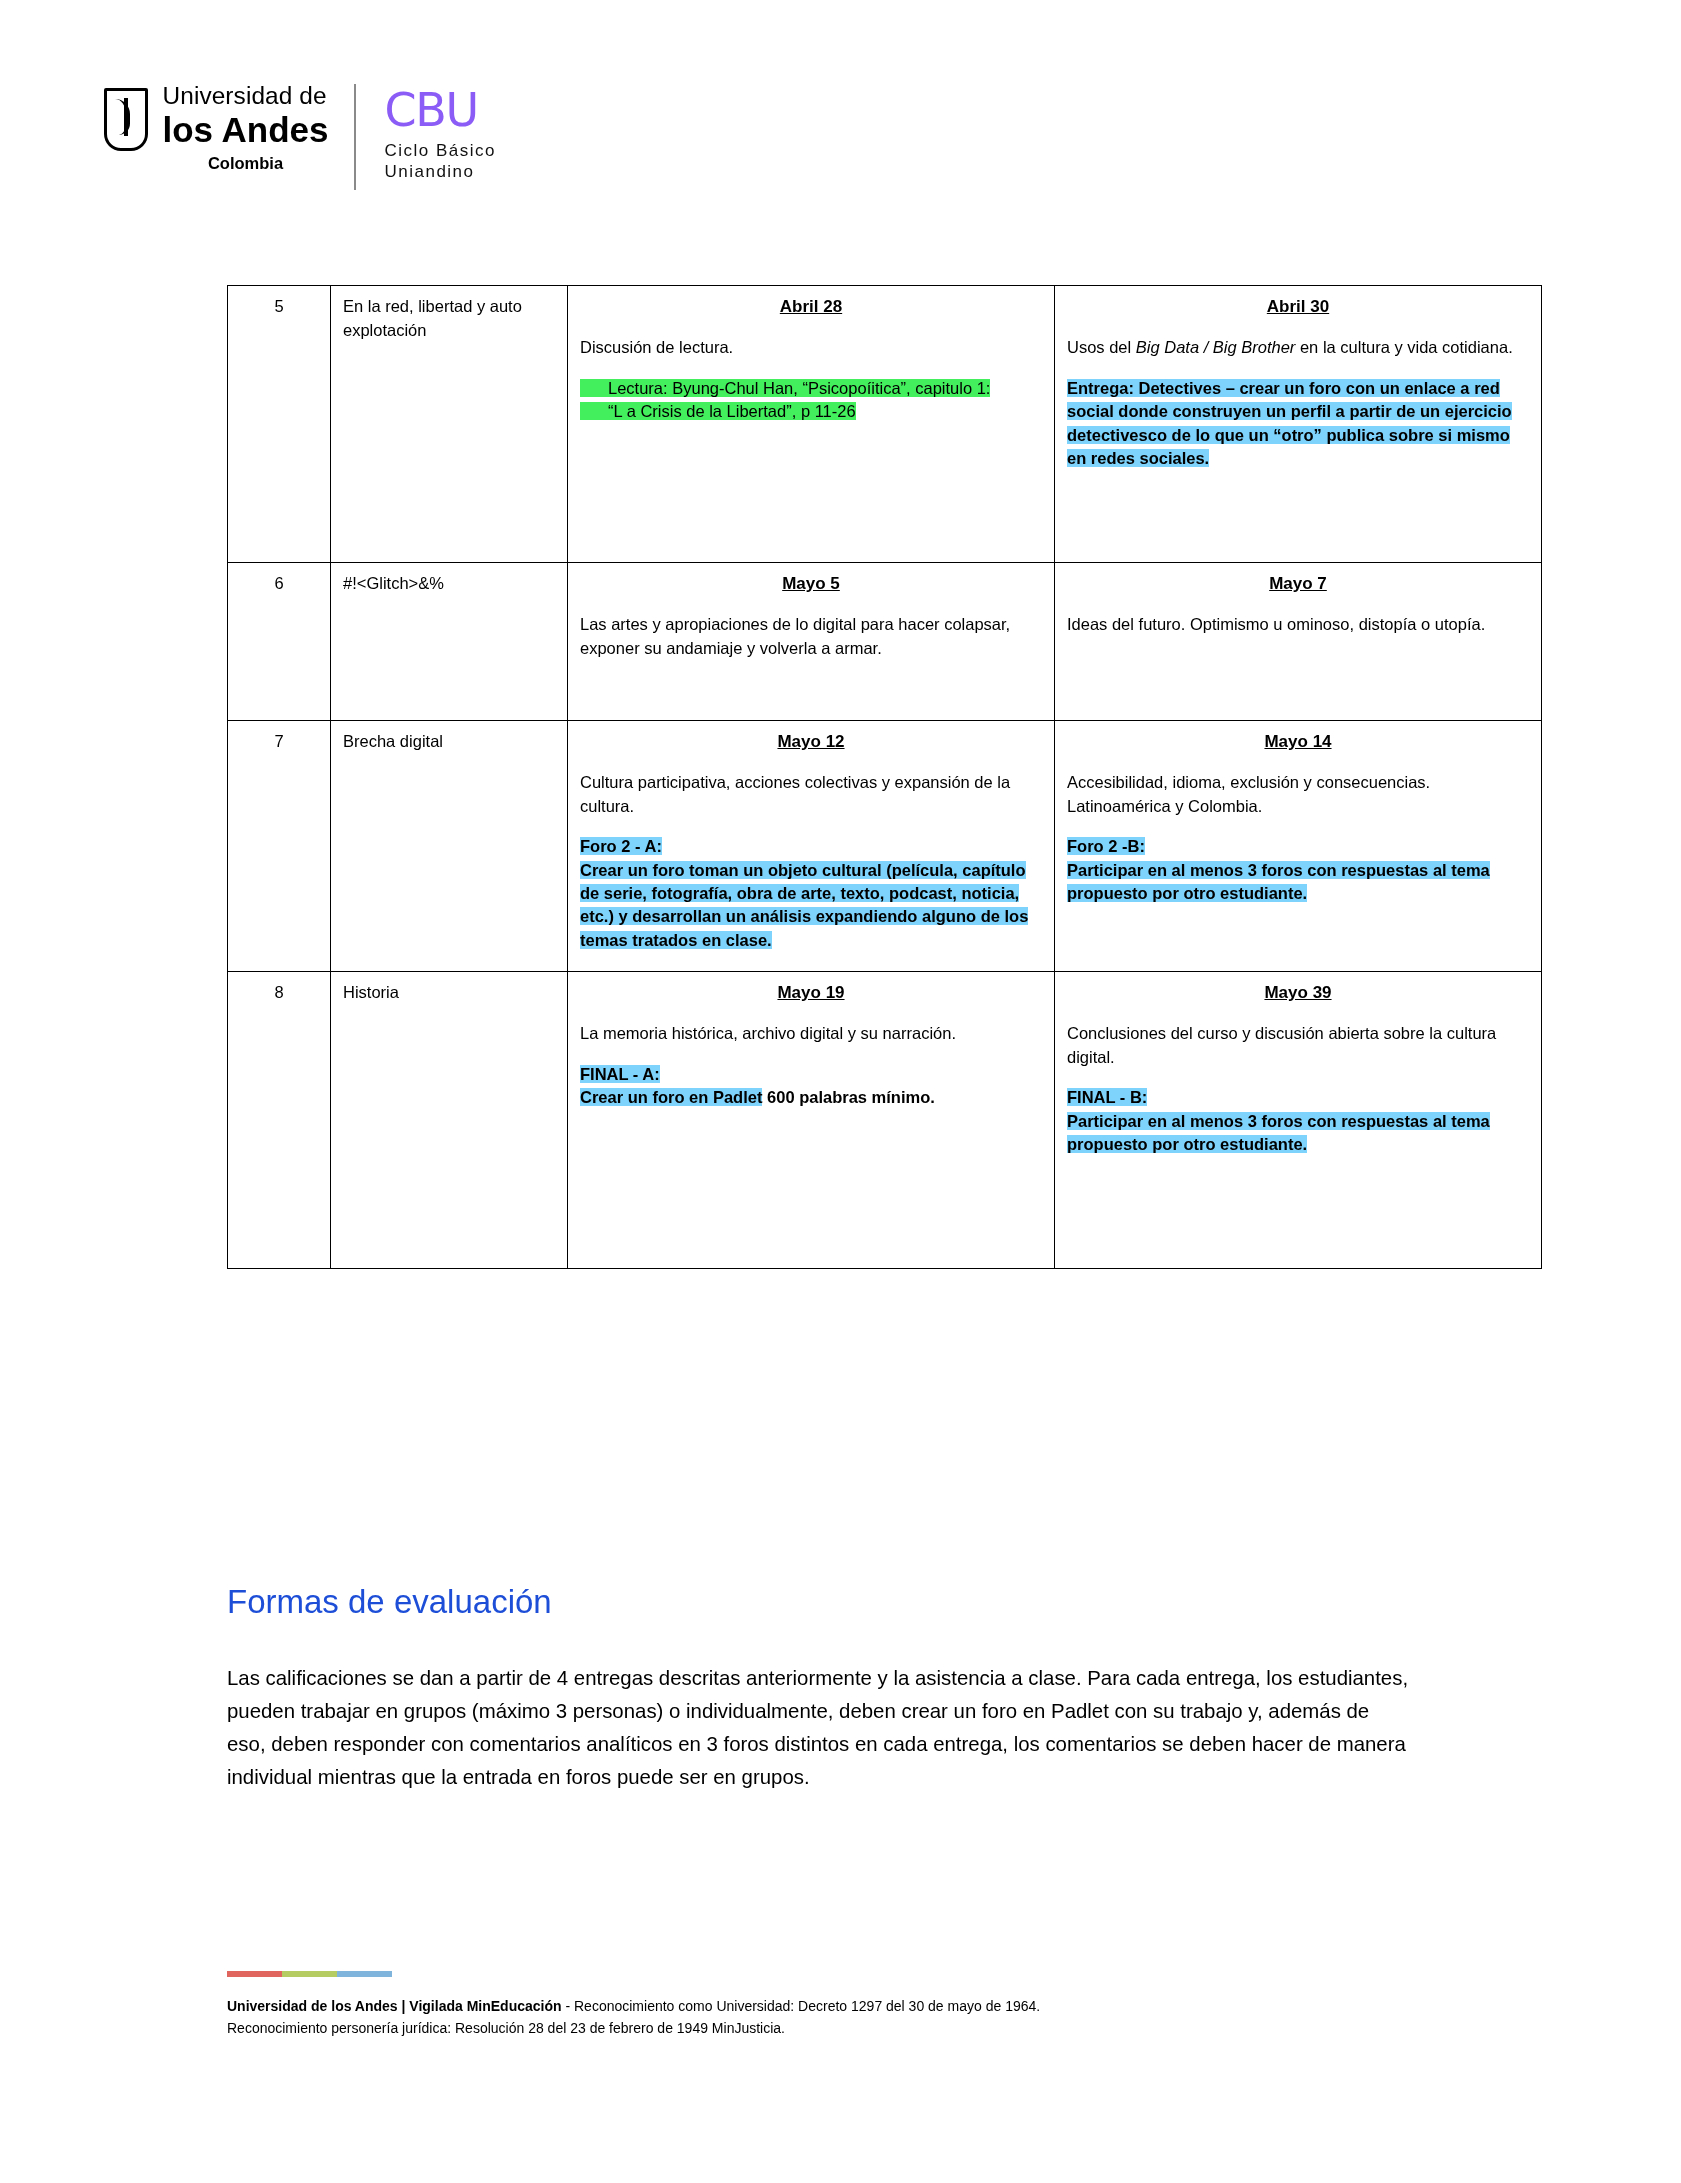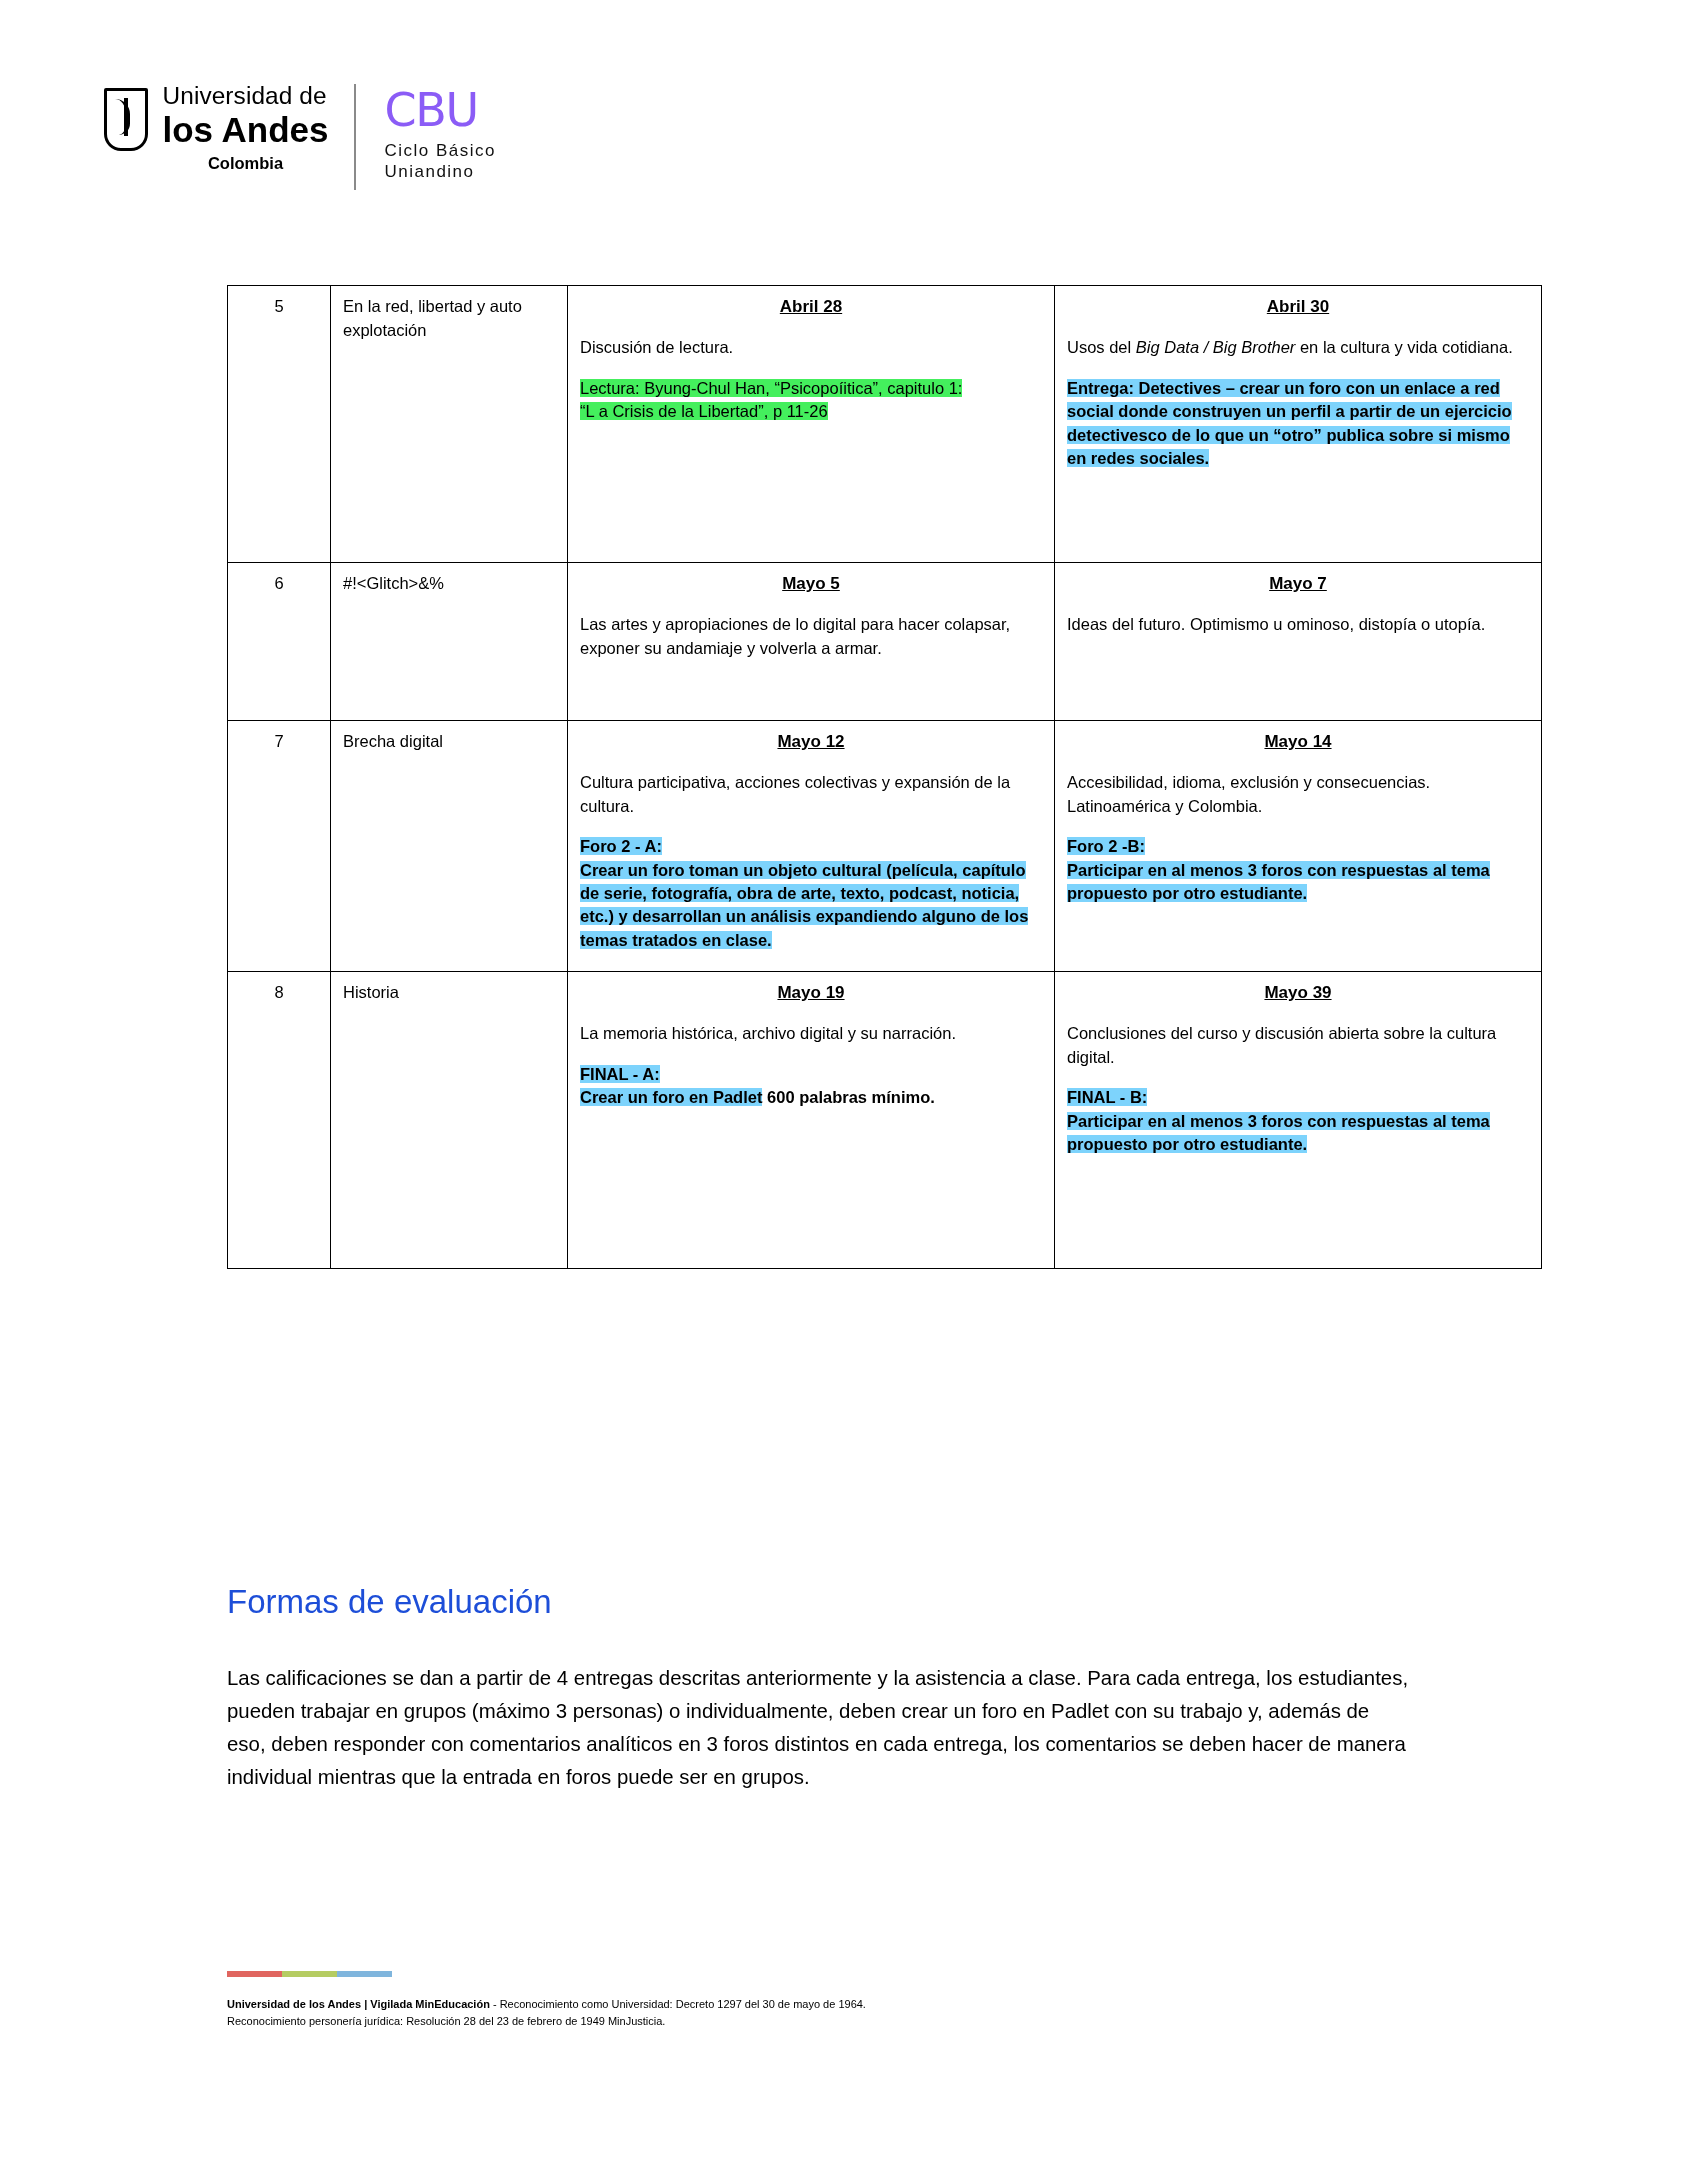--- a/index.html
+++ b/index.html
@@ -156,20 +156,21 @@
   }
   .para {
     margin: 0 0 17px 0;
   }
   .para:last-child {
     margin-bottom: 0;
   }
   .hl-green {
     background: #44ef5d;
     font-weight: normal;
+    padding-left: 28px;
   }
   .hl-yellow {
     background: #7dd3fc;
     font-weight: bold;
   }
   .blk {
     display: inline;
     box-decoration-break: clone;
     -webkit-box-decoration-break: clone;
   }
@@ -205,21 +206,21 @@
   .footer-bars span {
     display: block;
     width: 55px;
     height: 6px;
   }
   .footer-text {
     position: absolute;
     left: 227px;
     top: 1996px;
     width: 1253px;
-    font-size: 11px;
+    font-size: 14px;
     line-height: 1.55;
   }
   .footer-text b { font-weight: bold; }
 </style>
 </head>
 <body>
 
 <div class="page">
 
   <div class="header">

